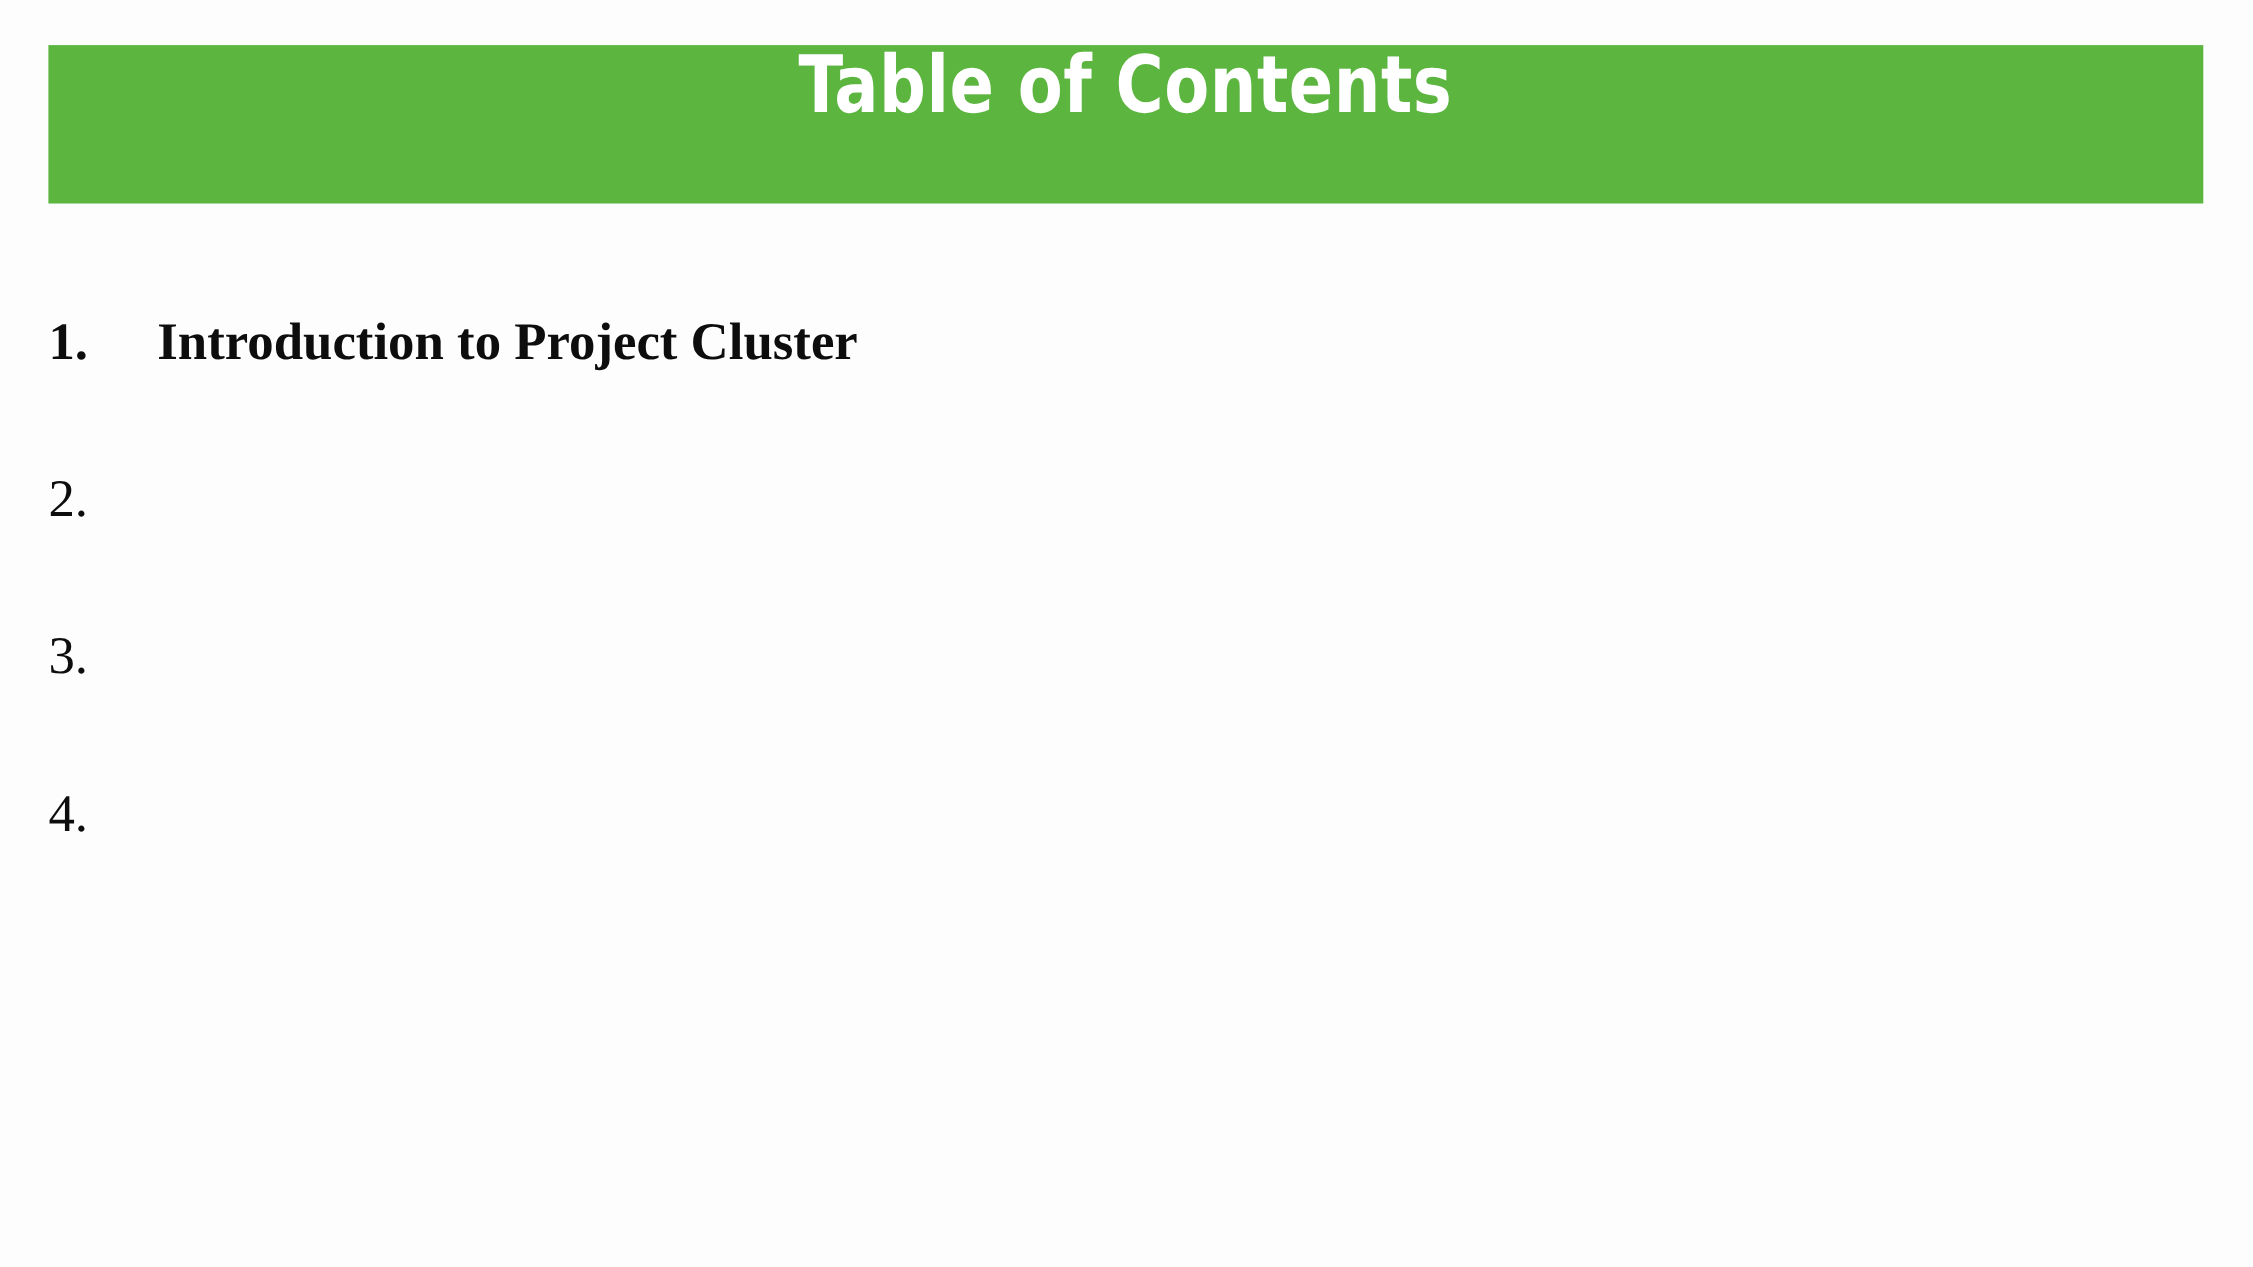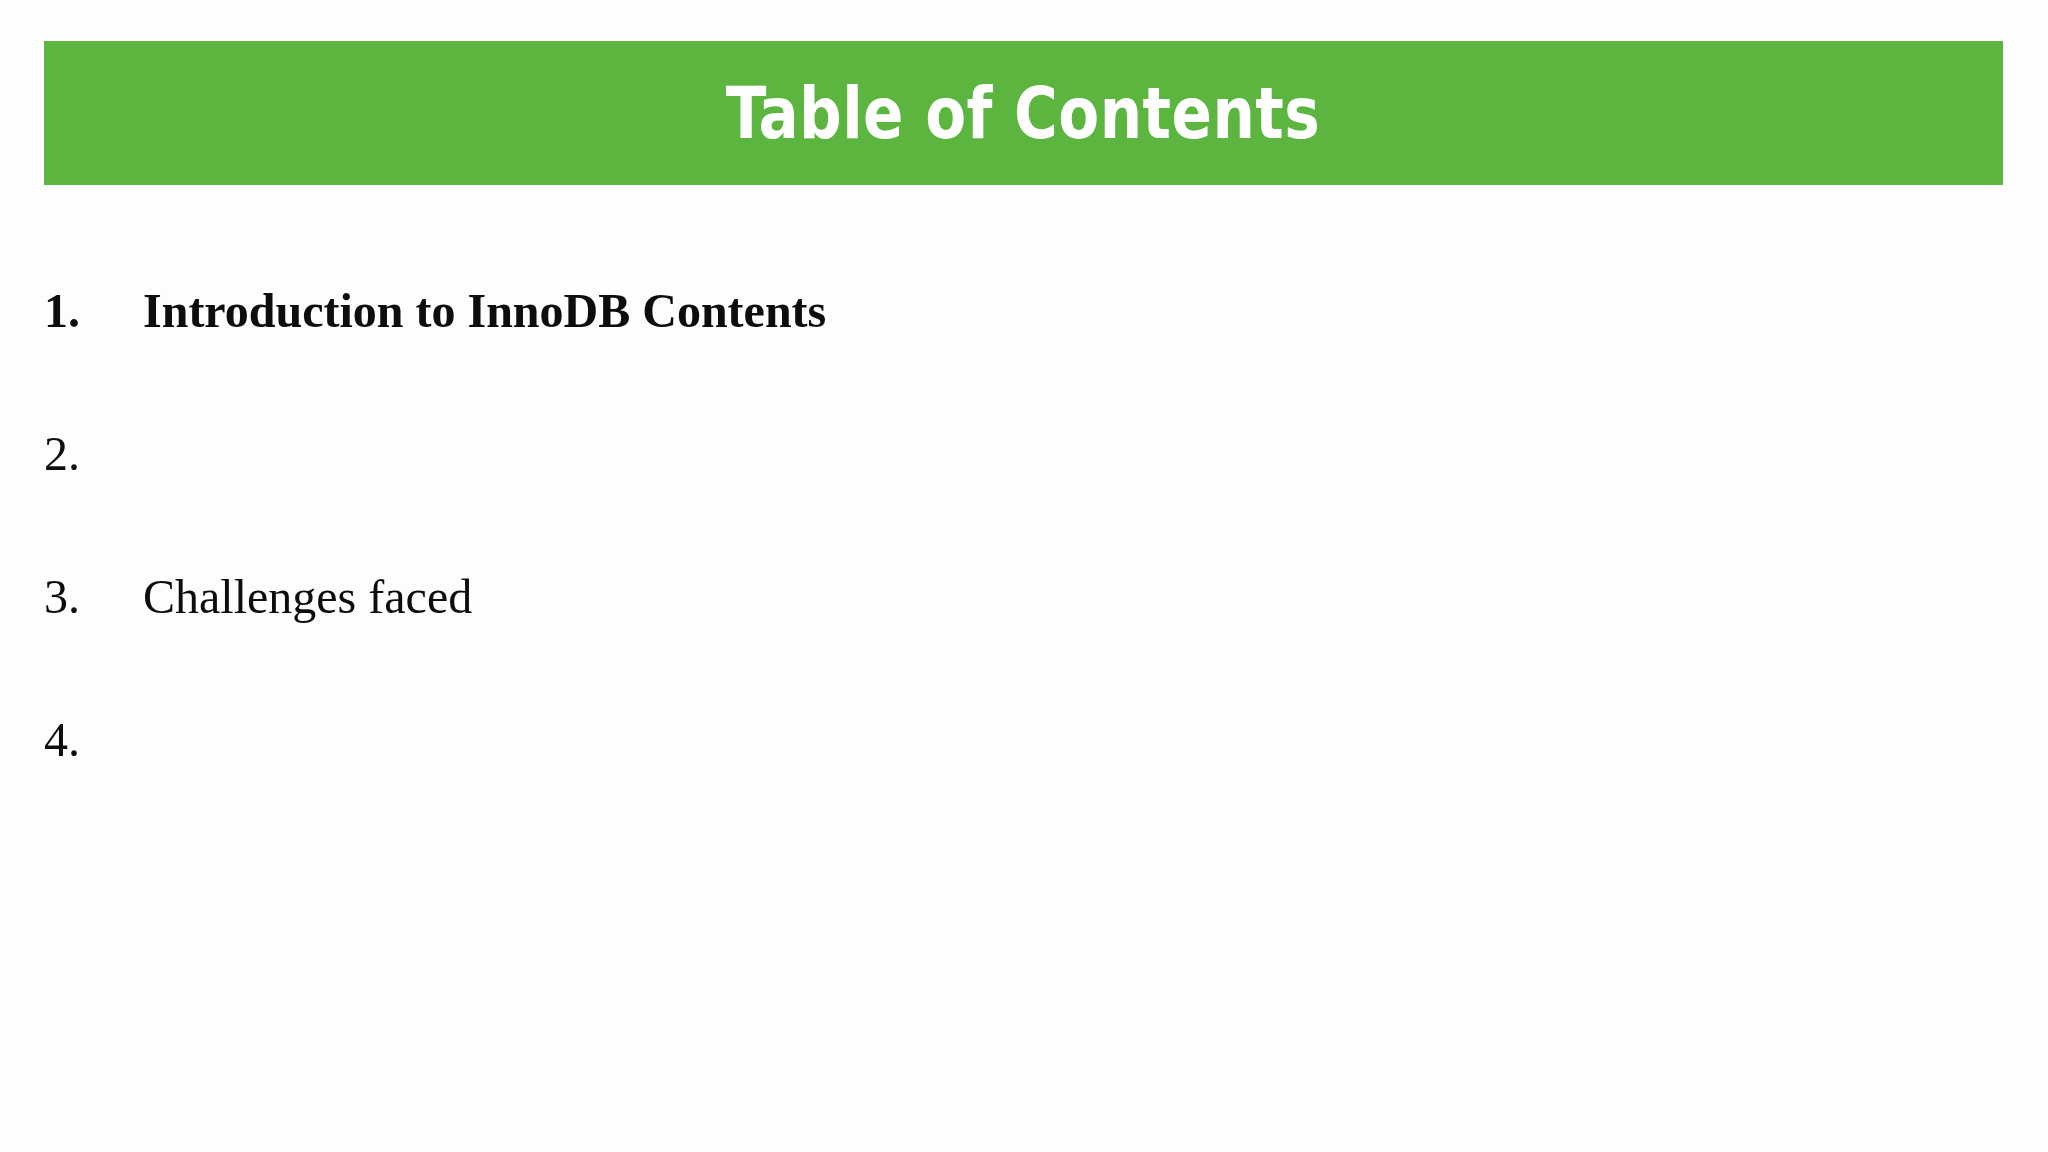--- a/index.html
+++ b/index.html
@@ -24,21 +24,21 @@
 
   
   .title-banner {
     position: absolute;
     left: 44px;
     top: 41px;
     width: 1959px;
     height: 144px;
     background: #5bb53f;
     display: flex;
-    align-items: center;
+    align-items: flex-start;
     justify-content: center;
     box-sizing: border-box;
   }
 
   .title-text {
     font-family: "DejaVu Sans Condensed", "DejaVu Sans", "Liberation Sans", sans-serif;
     font-weight: bold;
     font-size: 72px;
     line-height: 1;
     color: #ffffff;
@@ -97,30 +97,29 @@
 <div class="slide">
 
   <div class="title-banner">
     <div class="title-text">Table of Contents</div>
   </div>
 
   <div class="toc-list">
 
     <div class="toc-item is-bold">
       <span class="toc-number">1.</span>
-      <span class="toc-label">Introduction to InnoDB Contents</span>
+      <span class="toc-label">Introduction to Project Cluster</span>
     </div>
 
     <div class="toc-item">
       <span class="toc-number">2.</span>
     </div>
 
     <div class="toc-item">
       <span class="toc-number">3.</span>
-      <span class="toc-label">Challenges faced</span>
     </div>
 
     <div class="toc-item">
       <span class="toc-number">4.</span>
     </div>
 
   </div>
 
 </div>
 

